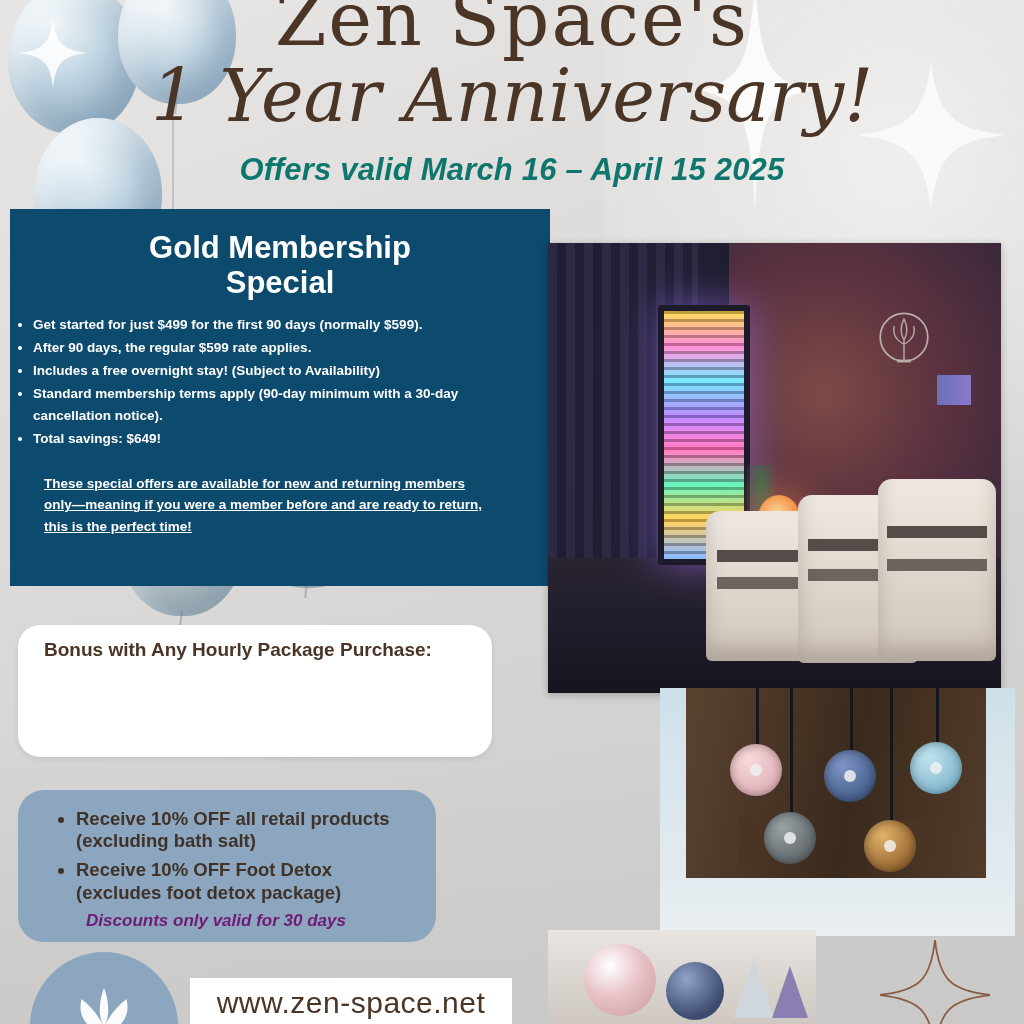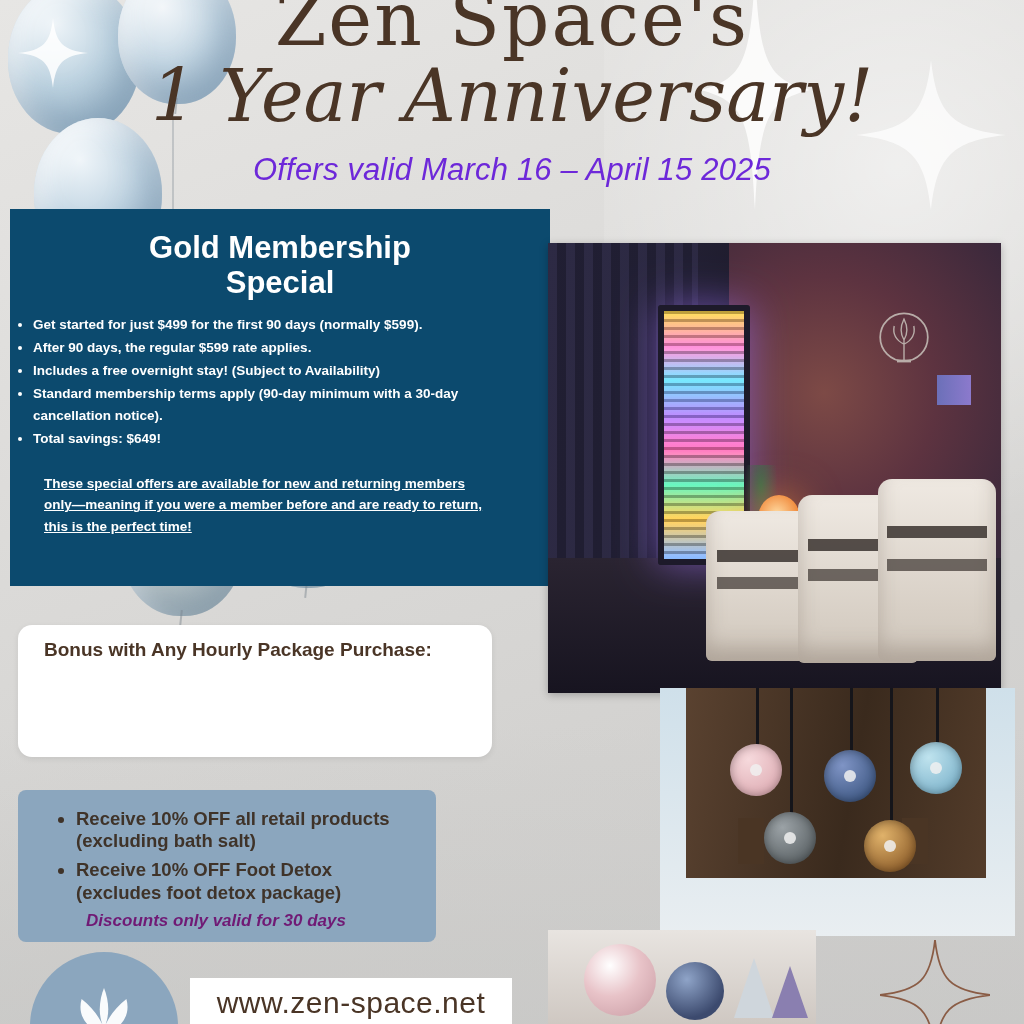--- a/index.html
+++ b/index.html
@@ -56,21 +56,21 @@
   }
   .line1{
     font-size:74px;letter-spacing:2px;line-height:1.0;font-weight:400;
     font-style:normal;
   }
   .line2{
     font-size:72px;line-height:1.06;font-style:italic;font-weight:400;margin-top:2px;
   }
   .dates{
     position:absolute;left:0;right:0;top:152px;text-align:center;
-    color:#6d28d9;font-size:31px;font-weight:normal;font-style:italic;
+    color:#0f766e;font-size:31px;font-weight:bold;font-style:italic;
     font-family:"Liberation Sans", sans-serif;letter-spacing:.2px;
   }
 
   
   .gold-panel{
     position:absolute;left:10px;top:209px;width:540px;height:377px;
     background:#0c4a6e;color:#ffffff;
   }
   .gold-title{
     text-align:center;font-size:31px;font-weight:bold;line-height:1.12;
@@ -125,33 +125,33 @@
   }
   .rec1{left:158px;top:268px;width:132px;height:150px;}
   .rec2{left:250px;top:252px;width:120px;height:168px;}
   .rec3{left:330px;top:236px;width:118px;height:182px;}
   .recliner .strap{position:absolute;left:8%;top:26%;width:84%;height:12px;background:#3a332f;opacity:.85;}
   .recliner .strap2{position:absolute;left:8%;top:44%;width:84%;height:12px;background:#3a332f;opacity:.7;}
 
   
   .bonus-box{
     position:absolute;left:18px;top:625px;width:474px;height:132px;
-    background:#ffffff;border-radius:14px;color:#4a3526;
+    background:#ffffff;border-radius:22px;color:#4a3526;
     box-shadow:0 2px 6px rgba(0,0,0,.08);
   }
   .bonus-title{
     font-size:19px;font-weight:bold;padding:14px 0 4px 26px;color:#4a3526;
   }
   .bonus-list{margin:0;padding:0 18px 0 62px;font-size:19px;font-weight:bold;line-height:1.2;color:#4a3526;}
   .bonus-list li{margin-bottom:6px;}
 
   
   .disc-box{
     position:absolute;left:18px;top:790px;width:418px;height:152px;
-    background:#8ba6be;border-radius:8px;color:#40342c;
+    background:#8ba6be;border-radius:26px;color:#40342c;
   }
   .disc-list{margin:0;padding:18px 16px 0 58px;font-size:18.5px;font-weight:bold;line-height:1.2;color:#3f3329;}
   .disc-list li{margin-bottom:7px;}
   .disc-note{
     text-align:center;font-size:17px;font-style:italic;font-weight:bold;color:#701a75;
     margin-top:4px;padding-right:22px;
   }
 
   
   .logo{

